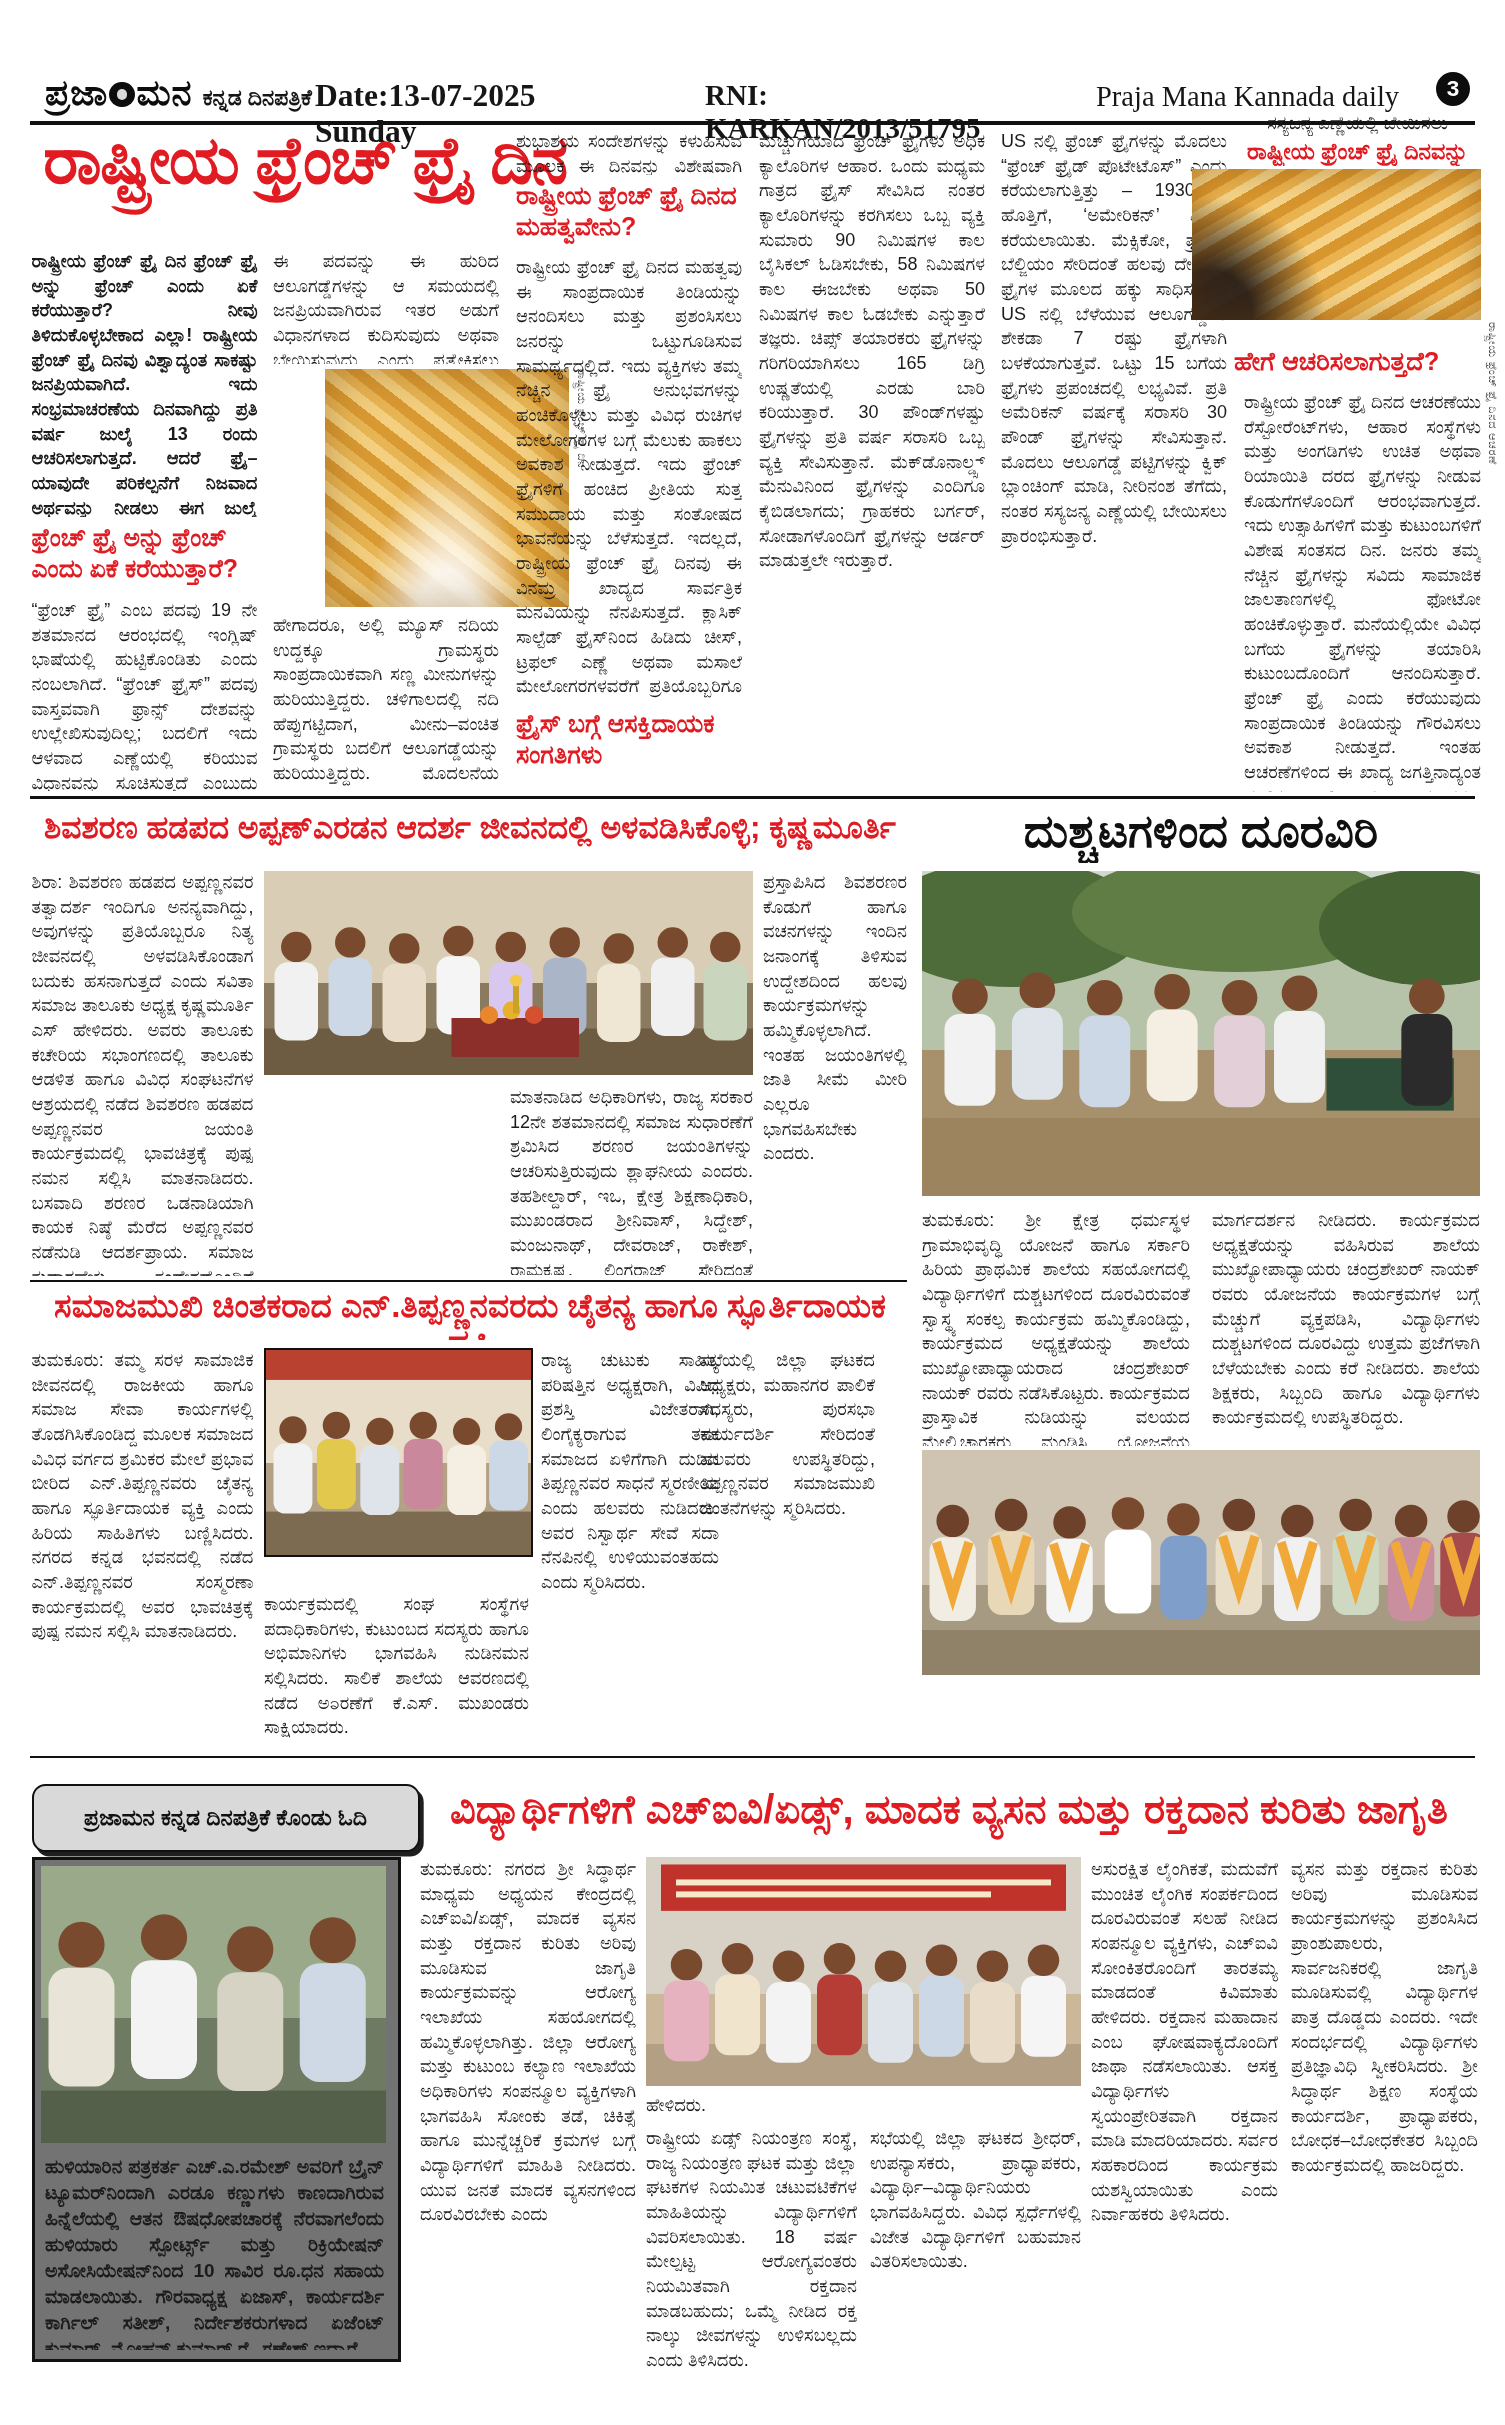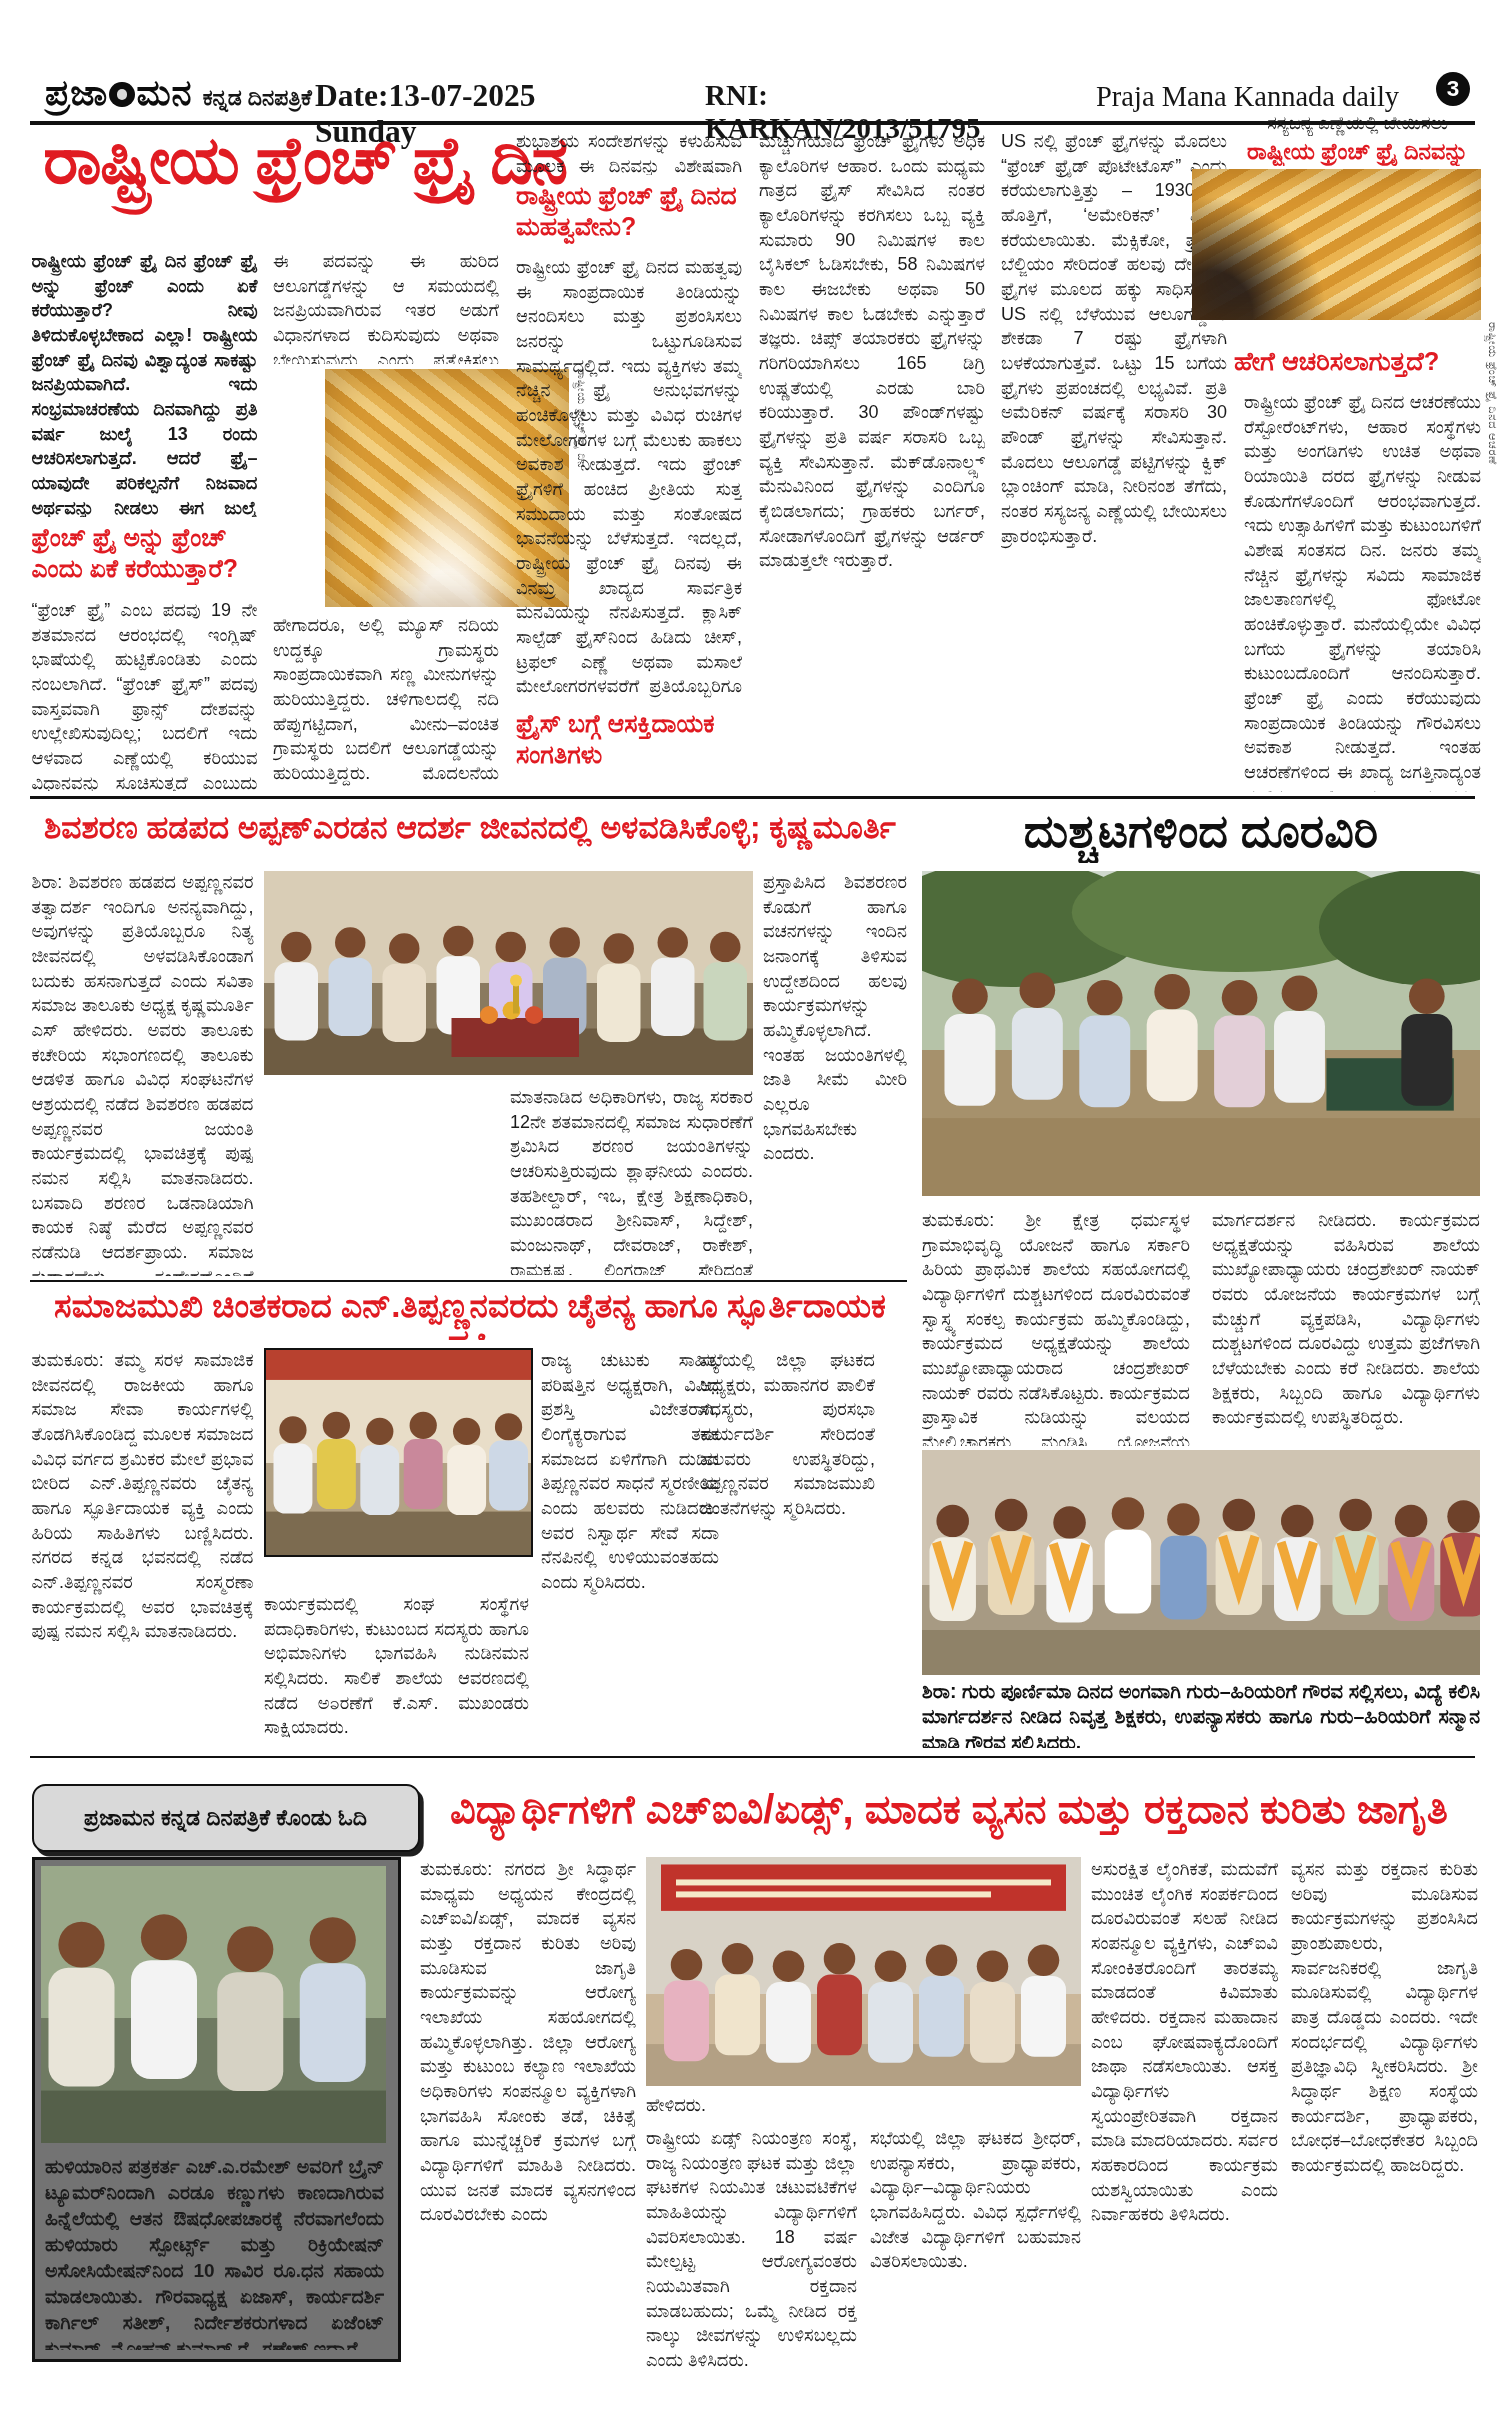--- a/index.html
+++ b/index.html
@@ -154,21 +154,20 @@
       <use href="#pg" x="0" y="0" transform="translate(166,72) scale(3.1)" style="color:#f5f5f5"></use>
       <use href="#pp" x="0" y="0" transform="translate(244,60) scale(3.1)" style="color:#ffffff"></use>
       <use href="#pp" x="0" y="0" transform="translate(318,68) scale(3.1)" style="color:#7f9ec9"></use>
       <use href="#pg" x="0" y="0" transform="translate(392,62) scale(3.1)" style="color:#e9dfc8"></use>
       <use href="#pg" x="0" y="0" transform="translate(470,70) scale(3.1)" style="color:#f0f0f0"></use>
       <use href="#pg" x="0" y="0" transform="translate(548,62) scale(3.1)" style="color:#cfd9c2"></use>
       <use href="#pg" x="0" y="0" transform="translate(622,70) scale(3.1)" style="color:#c98f9e"></use>
       <use href="#pg" x="0" y="0" transform="translate(692,64) scale(3.1)" style="color:#a64b4b"></use>
     </svg>
   </div>
-  <div class="caption" style="left:922px;top:1679px;width:558px;height:69px;">ಶಿರಾ: ಗುರು ಪೂರ್ಣಿಮಾ ದಿನದ ಅಂಗವಾಗಿ ಗುರು–ಹಿರಿಯರಿಗೆ ಗೌರವ ಸಲ್ಲಿಸಲು, ವಿದ್ಯೆ ಕಲಿಸಿ ಮಾರ್ಗದರ್ಶನ ನೀಡಿದ ನಿವೃತ್ತ ಶಿಕ್ಷಕರು, ಉಪನ್ಯಾಸಕರು ಹಾಗೂ ಗುರು–ಹಿರಿಯರಿಗೆ ಸನ್ಮಾನ ಮಾಡಿ ಗೌರವ ಸಲ್ಲಿಸಿದರು.</div>
 
   <div class="headline-red" style="left:31.5px;top:1288px;width:877px;height:52px;font-size:33px;line-height:1.1;">ಸಮಾಜಮುಖಿ ಚಿಂತಕರಾದ ಎನ್.ತಿಪ್ಪಣ್ಣನವರದು ಚೈತನ್ಯ ಹಾಗೂ ಸ್ಫೂರ್ತಿದಾಯಕ ವ್ಯಕ್ತಿ</div>
   <div class="txt" style="left:31.5px;top:1348px;width:222px;height:399px;">ತುಮಕೂರು: ತಮ್ಮ ಸರಳ ಸಾಮಾಜಿಕ ಜೀವನದಲ್ಲಿ ರಾಜಕೀಯ ಹಾಗೂ ಸಮಾಜ ಸೇವಾ ಕಾರ್ಯಗಳಲ್ಲಿ ತೊಡಗಿಸಿಕೊಂಡಿದ್ದ ಮೂಲಕ ಸಮಾಜದ ವಿವಿಧ ವರ್ಗದ ಶ್ರಮಿಕರ ಮೇಲೆ ಪ್ರಭಾವ ಬೀರಿದ ಎನ್.ತಿಪ್ಪಣ್ಣನವರು ಚೈತನ್ಯ ಹಾಗೂ ಸ್ಫೂರ್ತಿದಾಯಕ ವ್ಯಕ್ತಿ ಎಂದು ಹಿರಿಯ ಸಾಹಿತಿಗಳು ಬಣ್ಣಿಸಿದರು. ನಗರದ ಕನ್ನಡ ಭವನದಲ್ಲಿ ನಡೆದ ಎನ್.ತಿಪ್ಪಣ್ಣನವರ ಸಂಸ್ಮರಣಾ ಕಾರ್ಯಕ್ರಮದಲ್ಲಿ ಅವರ ಭಾವಚಿತ್ರಕ್ಕೆ ಪುಷ್ಪ ನಮನ ಸಲ್ಲಿಸಿ ಮಾತನಾಡಿದರು.</div>
   <div class="photo" style="left:264px;top:1348px;width:265px;height:205px;border:2.2px solid #111;background:linear-gradient(#e8ddc8 0 55%,#b2a184 55% 100%);">
     <svg viewBox="0 0 354 274" preserveAspectRatio="none">
       <rect x="0" y="0" width="354" height="40" fill="#b8412f"></rect>
       <rect x="0" y="216" width="354" height="58" fill="#7c6b50"></rect>
       <use href="#pp" x="0" y="0" transform="translate(10,86) scale(2.6)" style="color:#f2f2f2"></use>
       <use href="#pp" x="0" y="0" transform="translate(68,80) scale(2.6)" style="color:#e2c84c"></use>
       <use href="#pp" x="0" y="0" transform="translate(126,88) scale(2.6)" style="color:#dfe4ea"></use>

